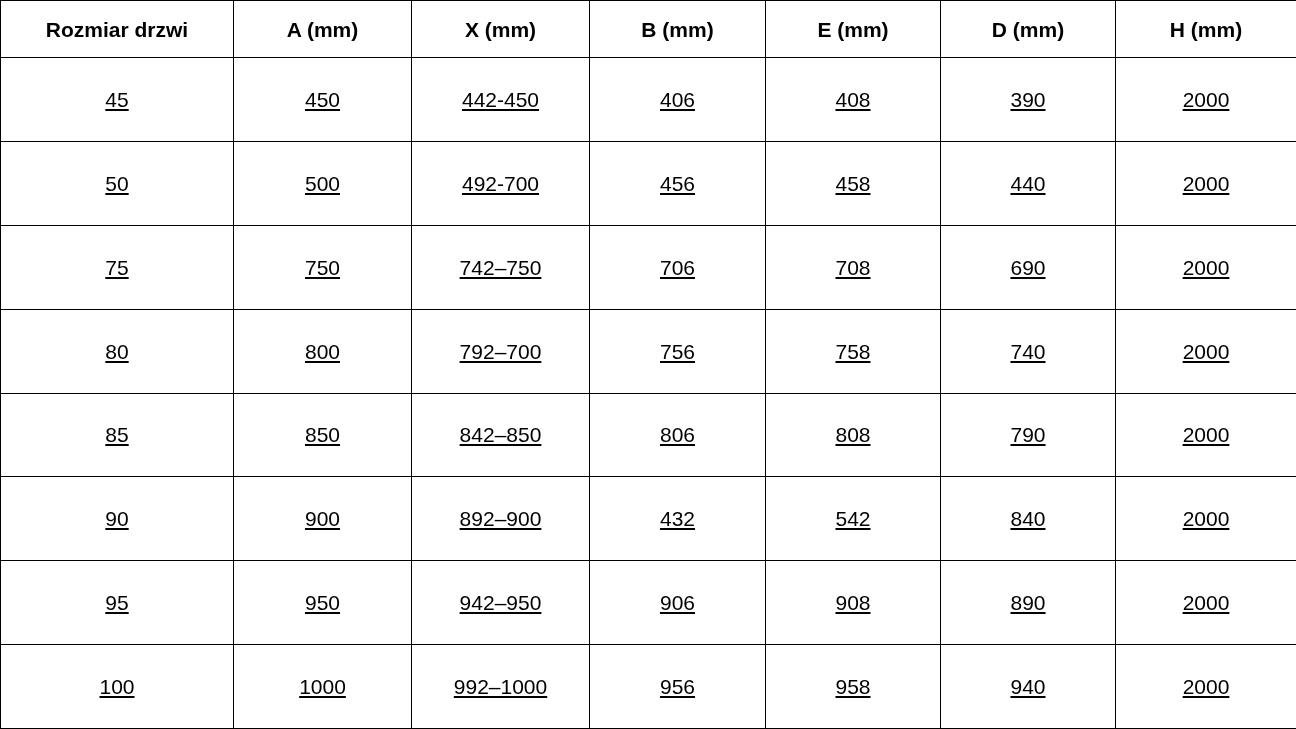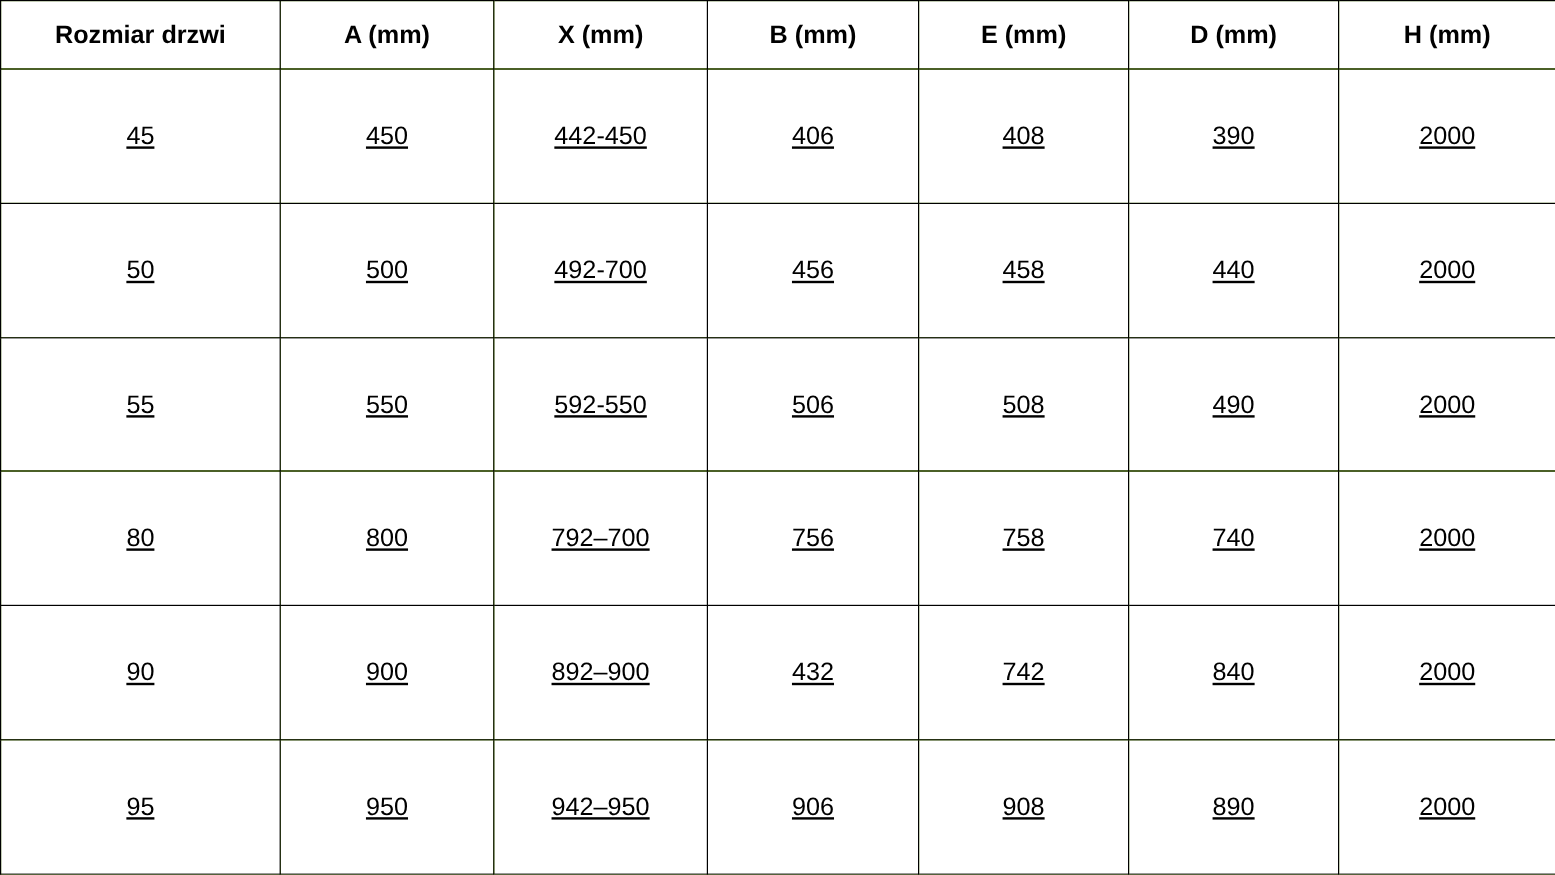--- a/index.html
+++ b/index.html
@@ -12,21 +12,21 @@
     width: 1296px;
     height: 729px;
     font-family: "Liberation Sans", sans-serif;
     color: #000000;
   }
   table.spec-table {
     border-collapse: collapse;
     table-layout: fixed;
     width: 1296px;
     height: 729px;
-    background: #bef264;
+    background: #84cc16;
   }
   table.spec-table th,
   table.spec-table td {
     border: 1px solid #000000;
     text-align: center;
     vertical-align: middle;
     padding: 0;
     font-size: 21px;
     line-height: 1;
     color: #000000;
@@ -87,49 +87,67 @@
       <tr>
         <td>50</td>
         <td>500</td>
         <td>492-700</td>
         <td>456</td>
         <td>458</td>
         <td>440</td>
         <td>2000</td>
       </tr>
       <tr>
-        <td>55</td>
-        <td>550</td>
-        <td>592-550</td>
-        <td>506</td>
-        <td>508</td>
-        <td>490</td>
+        <td>75</td>
+        <td>750</td>
+        <td>742–750</td>
+        <td>706</td>
+        <td>708</td>
+        <td>690</td>
         <td>2000</td>
       </tr>
       <tr>
         <td>80</td>
         <td>800</td>
         <td>792–700</td>
         <td>756</td>
         <td>758</td>
         <td>740</td>
         <td>2000</td>
       </tr>
       <tr>
+        <td>85</td>
+        <td>850</td>
+        <td>842–850</td>
+        <td>806</td>
+        <td>808</td>
+        <td>790</td>
+        <td>2000</td>
+      </tr>
+      <tr>
         <td>90</td>
         <td>900</td>
         <td>892–900</td>
         <td>432</td>
-        <td>742</td>
+        <td>542</td>
         <td>840</td>
         <td>2000</td>
       </tr>
       <tr>
         <td>95</td>
         <td>950</td>
         <td>942–950</td>
         <td>906</td>
         <td>908</td>
         <td>890</td>
         <td>2000</td>
       </tr>
+      <tr>
+        <td>100</td>
+        <td>1000</td>
+        <td>992–1000</td>
+        <td>956</td>
+        <td>958</td>
+        <td>940</td>
+        <td>2000</td>
+      </tr>
     </tbody>
 </table>
 
 </body></html>

